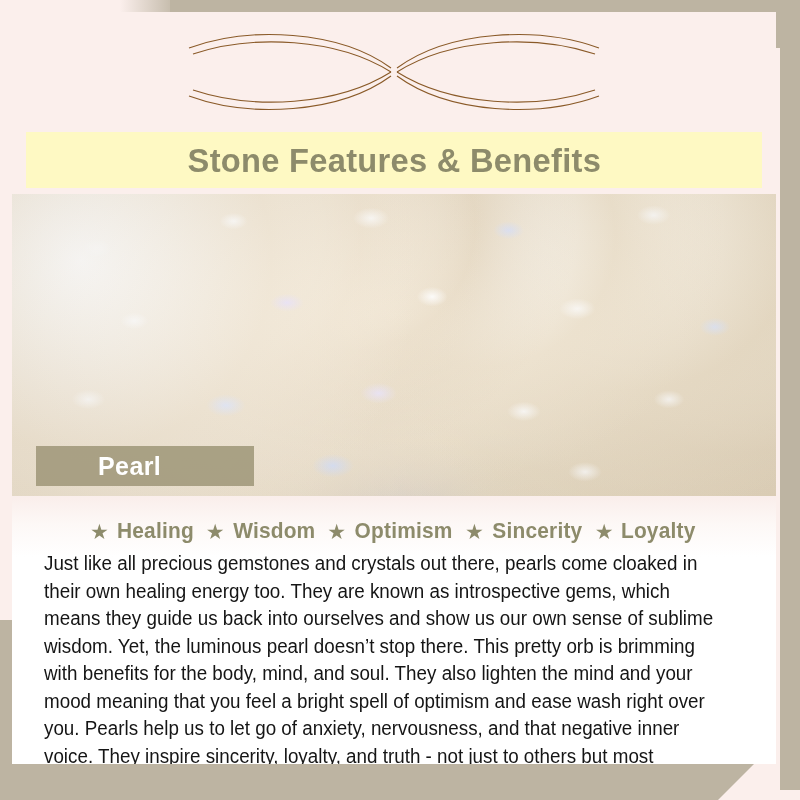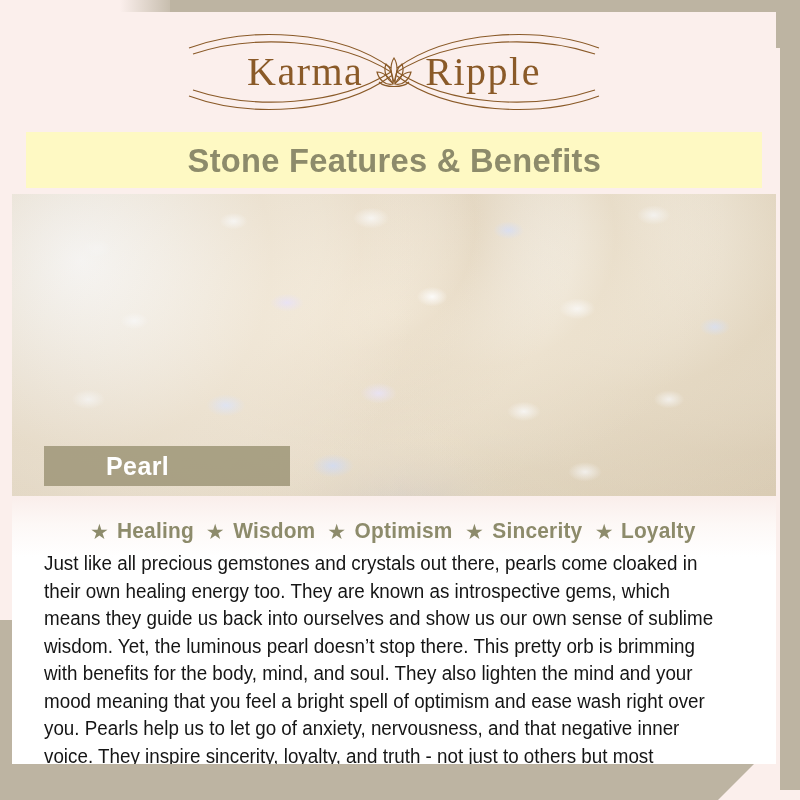--- a/index.html
+++ b/index.html
@@ -205,23 +205,23 @@
   }
   .pearl-soft {
     position: absolute;
     inset: 0;
     background: radial-gradient(ellipse at 50% 40%, rgba(255,255,255,0.10), rgba(120,100,70,0.12) 100%);
   }
 
   
   .stone-banner {
     position: absolute;
-    left: 32px;
+    left: 24px;
     bottom: 10px;
-    width: 246px;
+    width: 218px;
     height: 40px;
     background: rgba(158,150,120,0.86);
     display: flex;
     align-items: center;
     z-index: 3;
     text-align: right;
   }
   .stone-name {
     color: #ffffff;
     font-size: 25px;
@@ -300,34 +300,20 @@
             <path d="M10 24 C 70 2, 160 6, 212 44"></path>
             <path d="M14 30 C 74 10, 158 14, 212 48"></path>
             <path d="M420 24 C 360 2, 270 6, 218 44"></path>
             <path d="M416 30 C 356 10, 272 14, 218 48"></path>
             <path d="M10 72 C 70 94, 160 90, 212 52"></path>
             <path d="M14 66 C 74 86, 158 82, 212 48"></path>
             <path d="M420 72 C 360 94, 270 90, 218 52"></path>
             <path d="M416 66 C 356 86, 272 82, 218 48"></path>
           </g>
         </svg>
-        <div class="logo-words">
-          <span class="logo-word">Karma</span>
-          <svg class="logo-lotus" viewBox="0 0 46 40">
-            <g fill="none" stroke="#8a5a28" stroke-width="1.2">
-              <path d="M23 6 C 27 12, 27 22, 23 30 C 19 22, 19 12, 23 6 Z"></path>
-              <path d="M15 12 C 20 16, 22 24, 22 31 C 16 28, 12 20, 15 12 Z"></path>
-              <path d="M31 12 C 26 16, 24 24, 24 31 C 30 28, 34 20, 31 12 Z"></path>
-              <path d="M6 20 C 13 20, 19 26, 22 32 C 15 34, 8 28, 6 20 Z"></path>
-              <path d="M40 20 C 33 20, 27 26, 24 32 C 31 34, 38 28, 40 20 Z"></path>
-              <path d="M8 30 C 14 36, 32 36, 38 30"></path>
-            </g>
-          </svg>
-          <span class="logo-word">Ripple</span>
-        </div>
       </div>
     </div>
 
     <div class="title-band">
       <div class="title-text">Stone Features &amp; Benefits</div>
     </div>
 
     <div class="photo-wrap">
       <div class="pearl-field"></div>
       <div class="pearl-sheen"></div>

